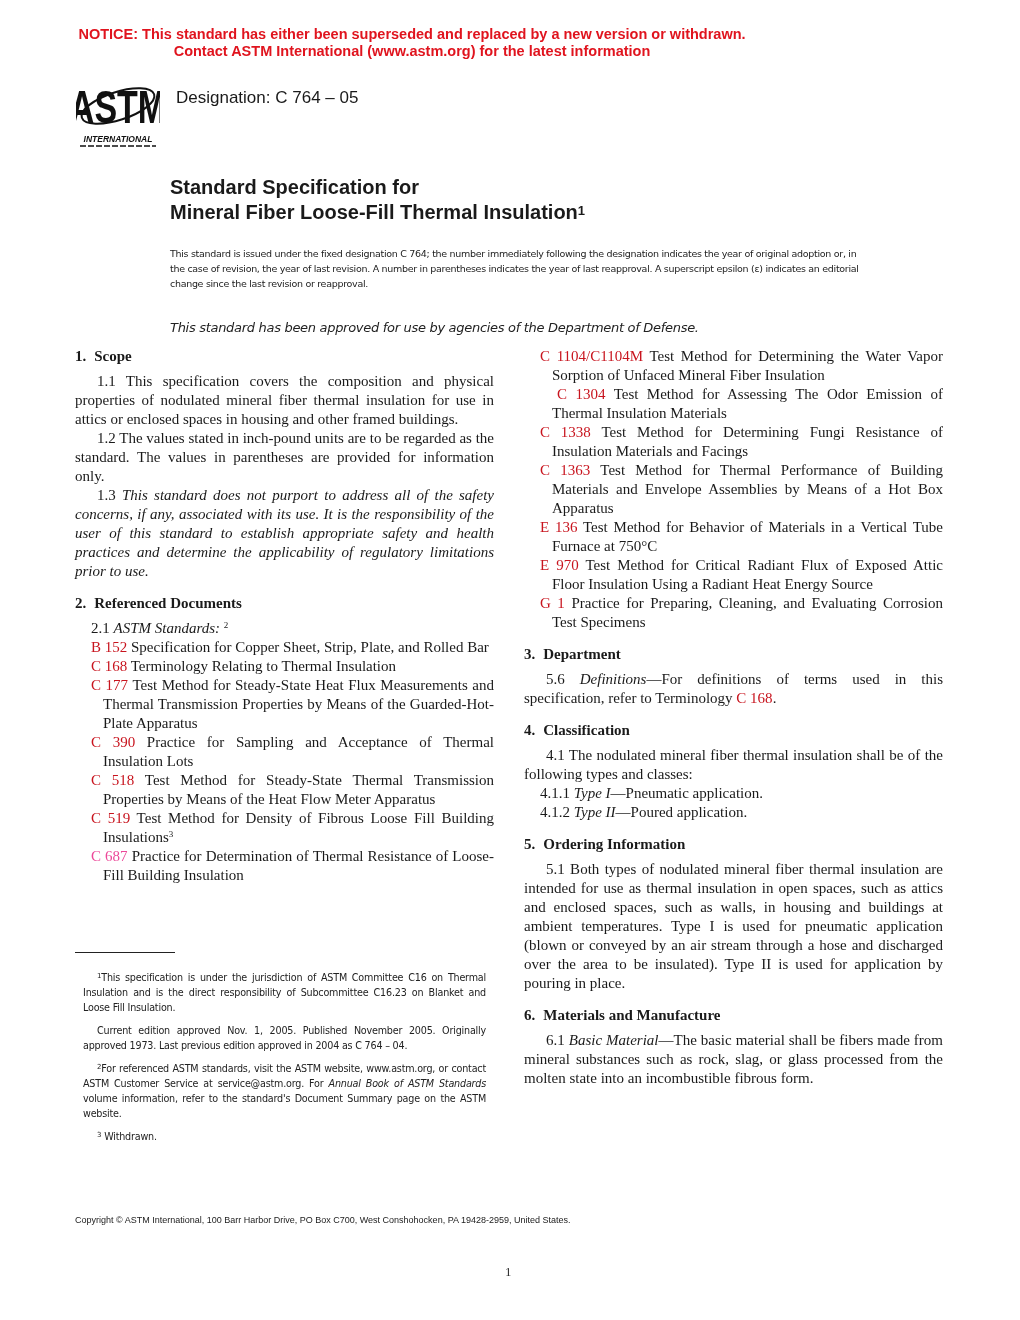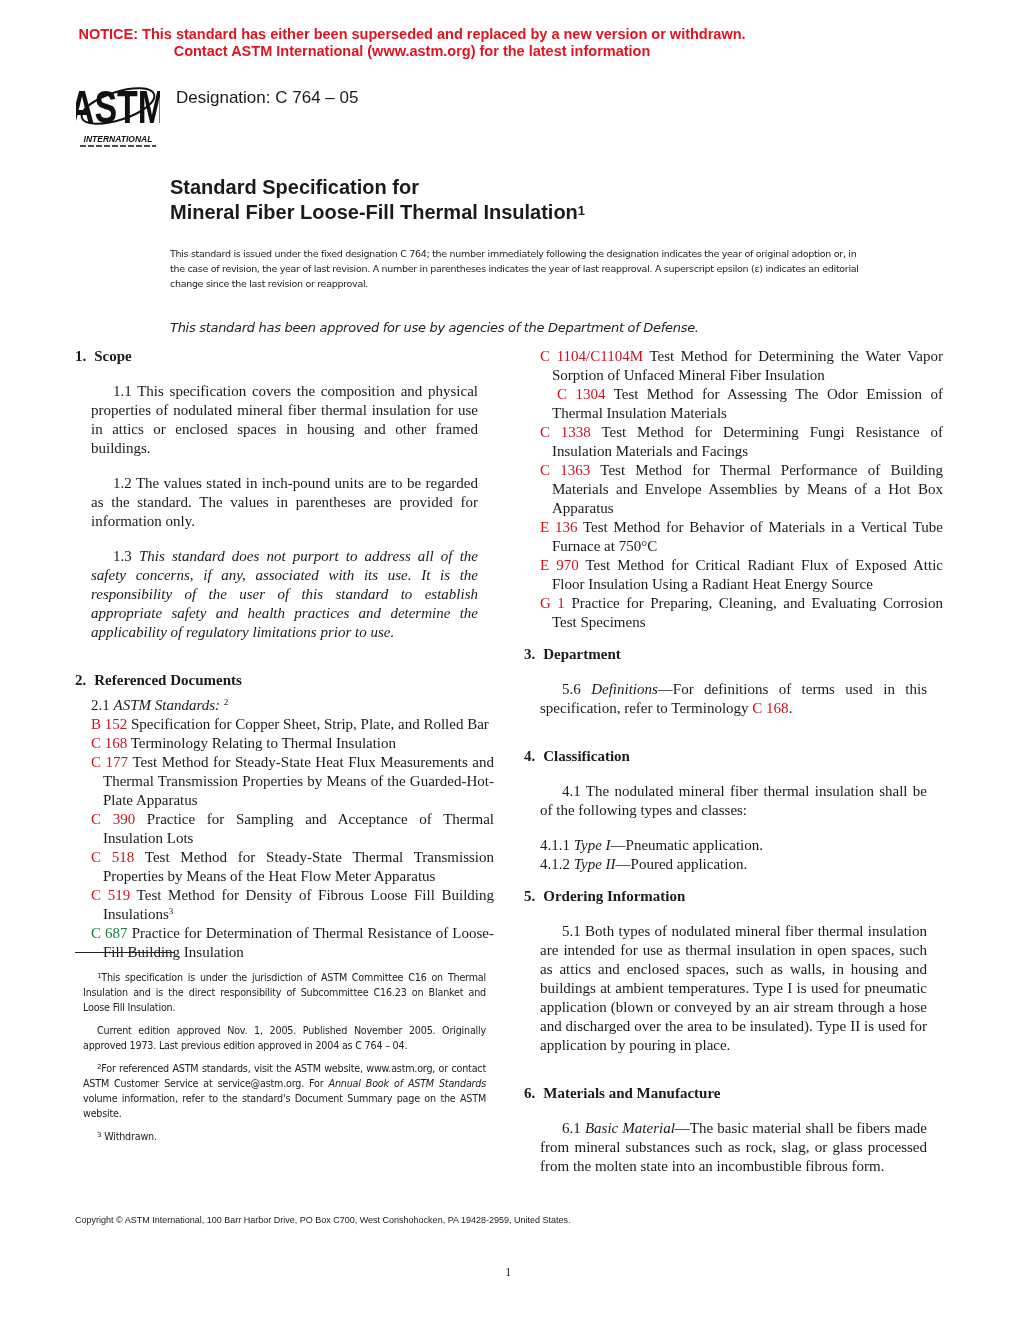--- a/index.html
+++ b/index.html
@@ -20,21 +20,21 @@
     font-size: 9.5px; line-height: 15px; color: #222; letter-spacing: -0.3px; }
   #dod { position: absolute; left: 170px; top: 300px; font-family: "DejaVu Sans", sans-serif;
     font-size: 13px; font-style: italic; color: #222; letter-spacing: -0.3px; margin-top: 20px; }
 
   .col { position: absolute; font-family: "Liberation Serif", serif; font-size: 15px; line-height: 19px; color: #1a1a1a; }
   #col-left { left: 75px; top: 347px; width: 419px; }
   #col-right { left: 524px; top: 347px; width: 419px; }
 
   .sec-head { font-weight: bold; font-size: 15px; margin: 0 0 6px 0; }
   .sec-head .num { margin-right: 8px; }
-  .para { text-align: justify; text-indent: 22px; margin: 16px; }
+  .para { text-align: justify; text-indent: 22px; margin: 0; }
   .sub { padding-left: 16px; margin: 0; }
   .ref { padding-left: 28px; text-indent: -12px; text-align: justify; margin: 0; }
   .ref-code { color: #c8141e; }
   .link { color: #c8141e; }
   .it { font-style: italic; }
   sup.small { font-size: 9px; vertical-align: top; position: relative; top: -3px; }
 
   #fn-rule { position: absolute; left: 75px; top: 952px; width: 100px; height: 0; border-top: 1px solid #222; }
   #footnotes { position: absolute; left: 75px; top: 962px; width: 419px; font-family: "DejaVu Sans", sans-serif;
     font-size: 9.6px; line-height: 15px; color: #222; letter-spacing: -0.2px; }
@@ -85,21 +85,21 @@
     <span class="num">2.</span><span>Referenced Documents</span>
   </div>
   <p class="sub"><span>2.1 </span><span class="it">ASTM Standards:</span> <sup class="small">2</sup></p>
   <div id="refs-left">
       <p class="ref"><span class="ref-code" style="color: rgb(200, 20, 30);">B 152</span> <span>Specification for Copper Sheet, Strip, Plate, and Rolled Bar</span></p>
       <p class="ref"><span class="ref-code" style="color: rgb(200, 20, 30);">C 168</span> <span>Terminology Relating to Thermal Insulation</span></p>
       <p class="ref"><span class="ref-code" style="color: rgb(200, 20, 30);">C 177</span> <span>Test Method for Steady-State Heat Flux Measurements and Thermal Transmission Properties by Means of the Guarded-Hot-Plate Apparatus</span></p>
       <p class="ref"><span class="ref-code" style="color: rgb(200, 20, 30);">C 390</span> <span>Practice for Sampling and Acceptance of Thermal Insulation Lots</span></p>
       <p class="ref"><span class="ref-code" style="color: rgb(200, 20, 30);">C 518</span> <span>Test Method for Steady-State Thermal Transmission Properties by Means of the Heat Flow Meter Apparatus</span></p>
       <p class="ref"><span class="ref-code" style="color: rgb(200, 20, 30);">C 519</span> <span>Test Method for Density of Fibrous Loose Fill Building Insulations</span><sup class="small">3</sup></p>
-      <p class="ref"><span class="ref-code" style="color: #15803d;">C 687</span> <span>Practice for Determination of Thermal Resistance of Loose-Fill Building Insulation</span></p>
+      <p class="ref"><span class="ref-code" style="color: #ec4899;">C 687</span> <span>Practice for Determination of Thermal Resistance of Loose-Fill Building Insulation</span></p>
     </div>
 </div>
 
 <div id="fn-rule"></div>
 <div id="footnotes">
   <p><sup>1</sup><span>This specification is under the jurisdiction of ASTM Committee C16 on Thermal Insulation and is the direct responsibility of Subcommittee C16.23 on Blanket and Loose Fill Insulation.</span></p>
   <p>Current edition approved Nov. 1, 2005. Published November 2005. Originally approved 1973. Last previous edition approved in 2004 as C 764 – 04.</p>
   <p><sup>2</sup><span>For referenced ASTM standards, visit the ASTM website, www.astm.org, or contact ASTM Customer Service at service@astm.org. For </span><span class="it">Annual Book of ASTM Standards</span><span> volume information, refer to the standard's Document Summary page on the ASTM website.</span></p>
   <p><sup>3</sup> <span>Withdrawn.</span></p>
 </div>

